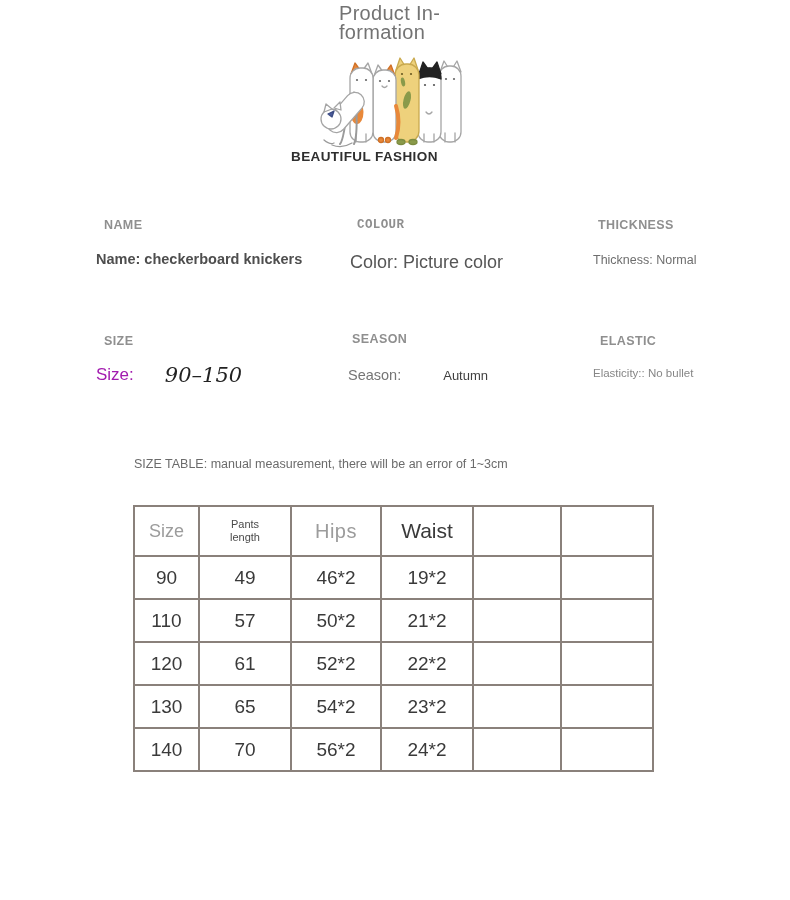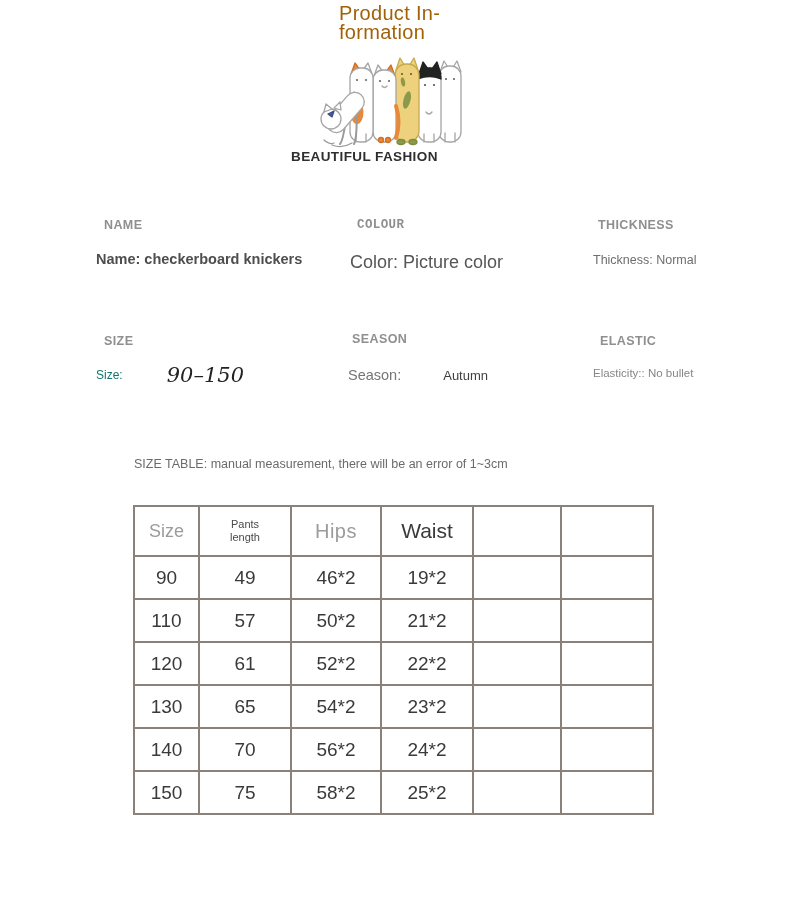--- a/index.html
+++ b/index.html
@@ -12,21 +12,21 @@
     background: #ffffff;
     overflow: hidden;
   }
   .abs { position: absolute; }
 
   
   .page-title {
     left: 339px; top: 4px;
     font-size: 20px;
     line-height: 19px;
-    color: #a16207;
+    color: #737373;
     letter-spacing: 0.3px;
     white-space: pre-line;
   }
 
   
   .logo-cats { left: 320px; top: 50px; }
   .brand-text {
     left: 291px; top: 149px; width: 200px;
     text-align: left;
     font-size: 13.5px;
@@ -42,27 +42,27 @@
     color: #8f8f8f;
     letter-spacing: 0.4px;
   }
   .info-value { color: #525252; }
 
   .v-name   { left: 96px;  top: 251px; font-size: 14.5px; color: #4e4e4e; font-weight: bold; }
   .v-colour { left: 350px; top: 252px; font-size: 18px; color: #565656; }
   .v-thick  { left: 593px; top: 253px; font-size: 12.5px; color: #6e6e6e; }
 
   .size-line { left: 96px; top: 363px; }
-  .size-label { font-size: 12px; color: #0f766e; vertical-align: middle; }
+  .size-label { font-size: 17px; color: #a21caf; vertical-align: middle; }
   .size-value {
     font-family: "DejaVu Serif", serif;
     font-style: italic;
     font-size: 21px;
     color: #222222;
-    margin-left: 44px;
+    margin-left: 31px;
     vertical-align: middle;
   }
   .season-line { left: 348px; top: 366px; }
   .season-label { font-size: 14.5px; color: #757575; }
   .season-value { font-size: 13px; color: #3f3f3f; margin-left: 42px; }
   .v-elastic { left: 593px; top: 367px; font-size: 11.5px; color: #868686; }
 
   
   .table-caption {
     left: 134px; top: 457px;
@@ -249,25 +249,17 @@
             <td></td>
           </tr>
           <tr>
             <td>140</td>
             <td>70</td>
             <td>56*2</td>
             <td>24*2</td>
             <td></td>
             <td></td>
           </tr>
-          <tr>
-            <td>150</td>
-            <td>75</td>
-            <td>58*2</td>
-            <td>25*2</td>
-            <td></td>
-            <td></td>
-          </tr>
         </tbody>
     </table>
   </div>
 
 </div>
 
 </body></html>

